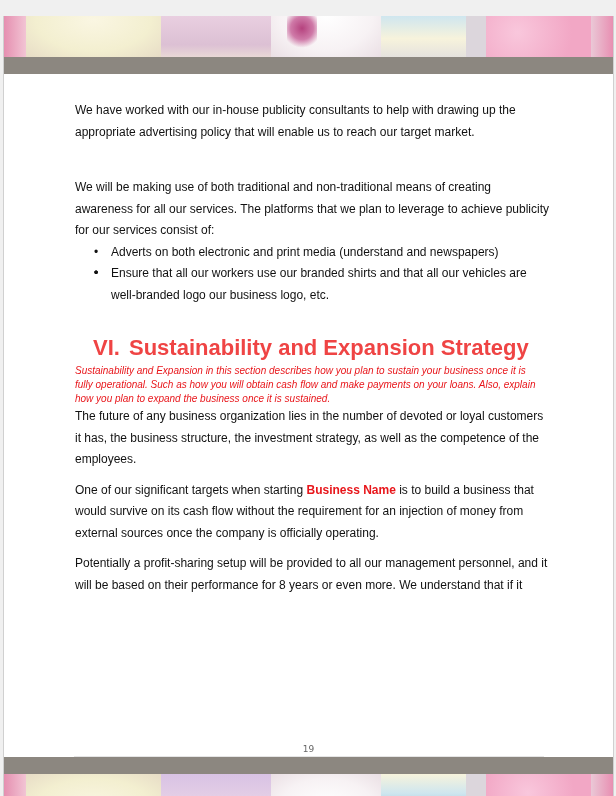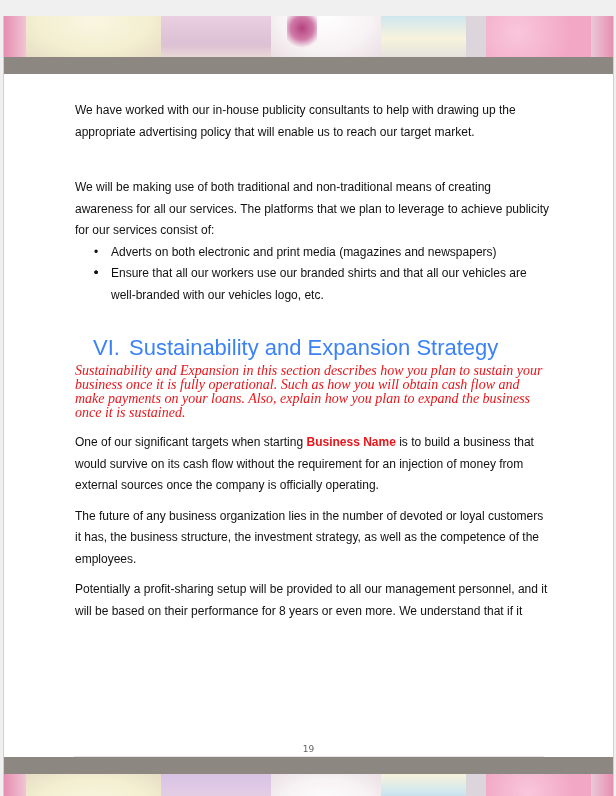--- a/index.html
+++ b/index.html
@@ -43,28 +43,28 @@
     p { margin: 0; }
     .p1 { margin-bottom: 34px; }
     .p2 { }
     ul.bullets { margin: 0 0 0 0; padding: 0; list-style: none; }
     ul.bullets li { position: relative; padding-left: 36px; }
     ul.bullets li .dot {
       position: absolute; left: 19px; top: 0; font-size: 12px;
     }
     .heading {
       margin-top: 26px;
-      font-weight: normal; font-size: 22px; line-height: 31px;
-      color: #3b82f6;
+      font-weight: bold; font-size: 22px; line-height: 31px;
+      color: #ef4444;
       position: relative; padding-left: 54px;
     }
     .heading .num { position: absolute; left: 18px; top: 0; }
     .note {
-      color: #e8161b; font-style: italic; font-size: 14px; line-height: 14px;
-      margin-top: 1px; margin-bottom: 12px; width: 470px; font-family: Liberation Serif, serif;
+      color: #e8161b; font-style: italic; font-size: 10px; line-height: 14px;
+      margin-top: 1px; margin-bottom: 0; width: 470px;
     }
     .p-body { margin-bottom: 9px; }
     .red-bold { color: #e8161b; font-weight: bold; }
   </style>
 </head>
 <body>
 
 <div class="page">
 
   <div class="banner top">
@@ -78,35 +78,35 @@
     <div class="seg" style="left:482px;width:105px;background:radial-gradient(circle at 30% 40%,#f9c7dc,#f2a7c5 70%);"></div>
     <div class="seg" style="left:587px;width:22px;background:linear-gradient(90deg,#eac8d6,#e88fb2);"></div>
   </div>
   <div class="gray-band top"></div>
 
   <div class="content">
     <p class="p1">We have worked with our in-house publicity consultants to help with drawing up the appropriate advertising policy that will enable us to reach our target market.</p>
     <p class="p2">We will be making use of both traditional and non-traditional means of creating awareness for all our services. The platforms that we plan to leverage to achieve publicity for our services consist of:</p>
 
     <ul class="bullets">
-      <li><span class="dot">•</span><span>Adverts on both electronic and print media (magazines and newspapers)</span></li>
+      <li><span class="dot">•</span><span>Adverts on both electronic and print media (understand and newspapers)</span></li>
       <li><span class="dot">•</span></li>
       <li><span class="dot">•</span></li>
-      <li><span class="dot">•</span><span>Ensure that all our workers use our branded shirts and that all our vehicles are well-branded with our vehicles logo, etc.</span></li>
+      <li><span class="dot">•</span><span>Ensure that all our workers use our branded shirts and that all our vehicles are well-branded logo our business logo, etc.</span></li>
     </ul>
 
     <div class="heading">
       <span class="num">VI.</span>
       <span>Sustainability and Expansion Strategy</span>
     </div>
 
     <p class="note">Sustainability and Expansion in this section describes how you plan to sustain your business once it is fully operational. Such as how you will obtain cash flow and make payments on your loans. Also, explain how you plan to expand the business once it is sustained.</p>
 
+    <p class="p-body">The future of any business organization lies in the number of devoted or loyal customers it has, the business structure, the investment strategy, as well as the competence of the employees.</p>
     <p class="p-body"><span>One of our significant targets when starting </span><span class="red-bold">Business Name</span><span> is to build a business that would survive on its cash flow without the requirement for an injection of money from external sources once the company is officially operating.</span></p>
-    <p class="p-body">The future of any business organization lies in the number of devoted or loyal customers it has, the business structure, the investment strategy, as well as the competence of the employees.</p>
     <p class="p-body">Potentially a profit-sharing setup will be provided to all our management personnel, and it will be based on their performance for 8 years or even more. We understand that if it</p>
   </div>
 
   <div class="page-number">19</div>
   <div class="footer-line"></div>
   <div class="gray-band bottom"></div>
 
   <div class="banner bottom">
     <div class="seg" style="left:0;width:22px;background:linear-gradient(90deg,#e58fb0,#f2c4d4);"></div>
     <div class="seg" style="left:22px;width:135px;background:radial-gradient(ellipse at 50% 100%,#faf6e2 0%,#f3efd0 60%,#e7dcc6 100%);"></div>

